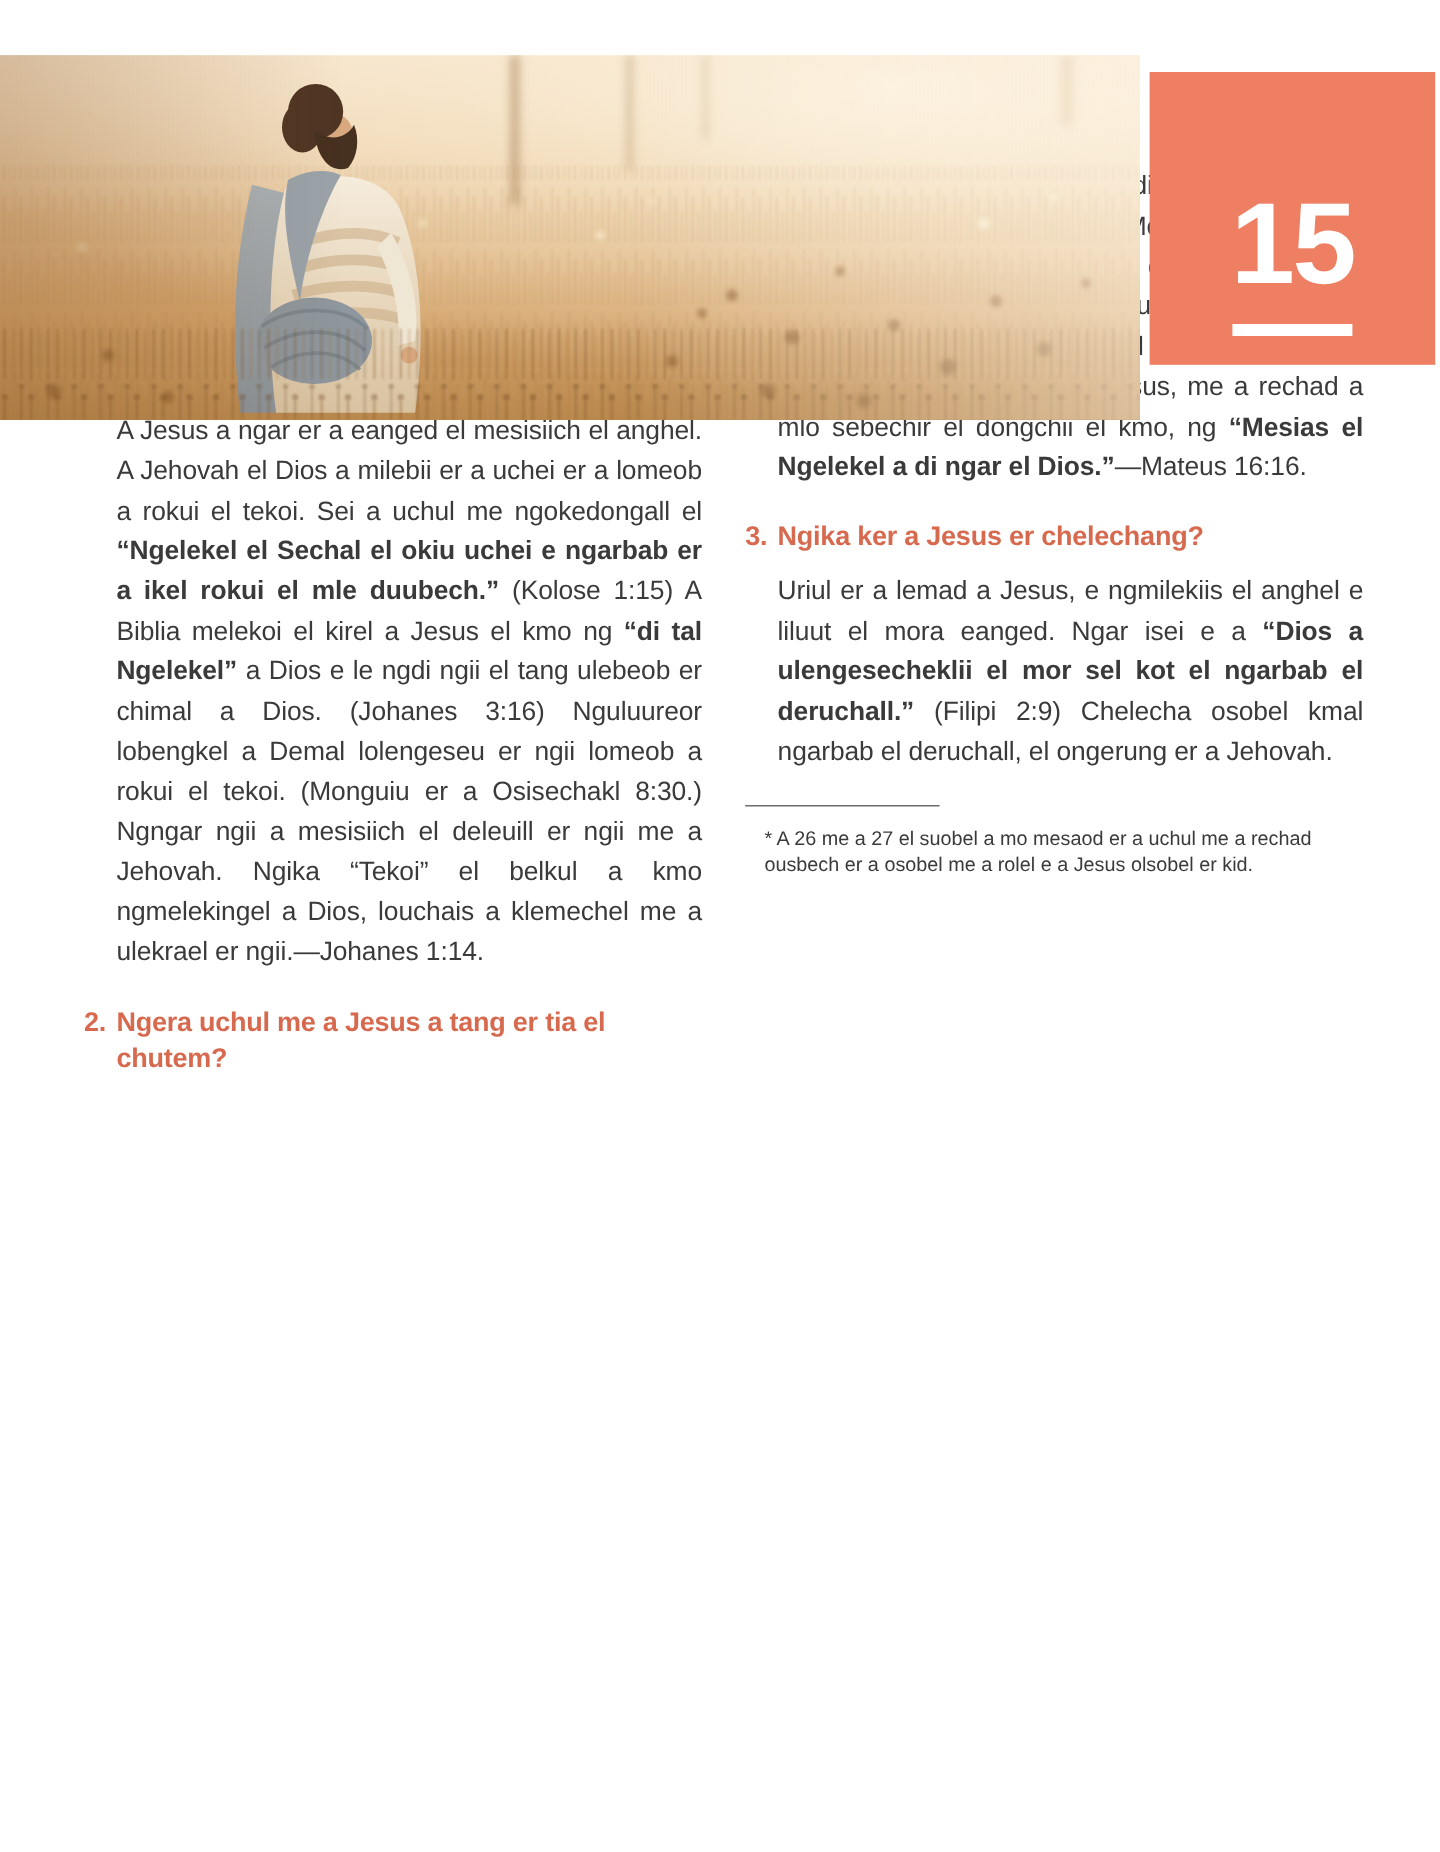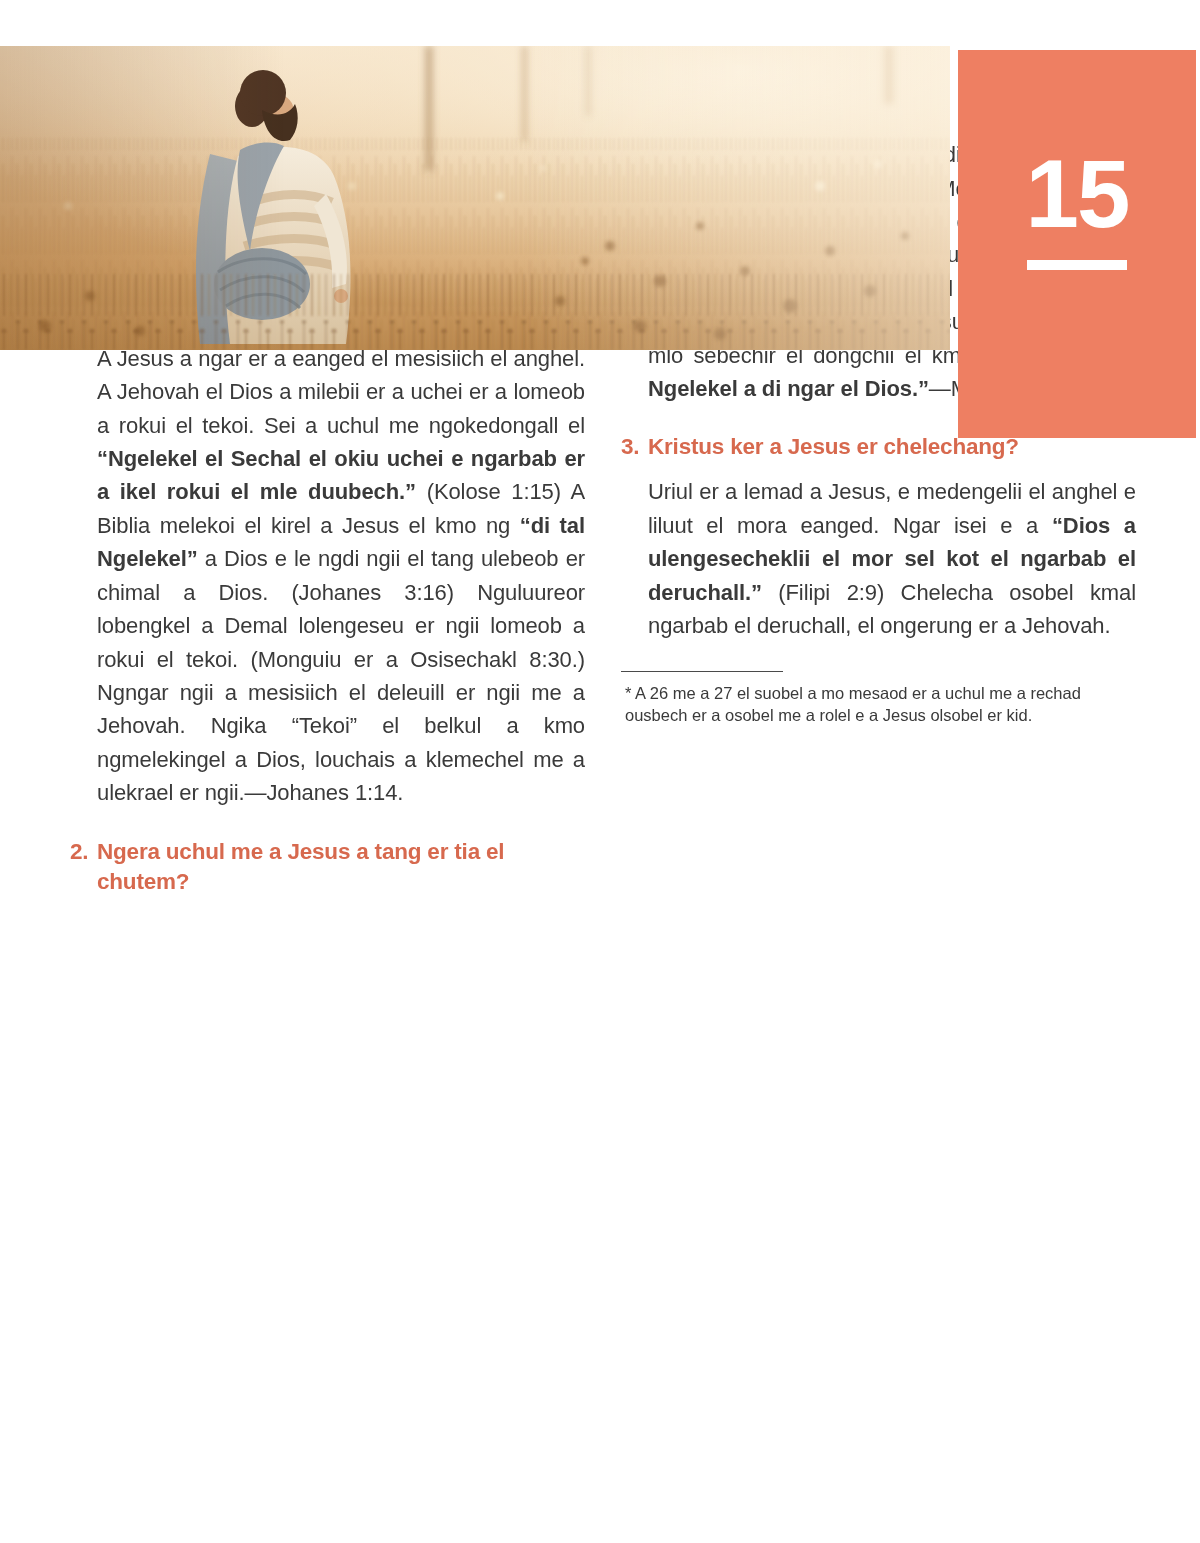--- a/index.html
+++ b/index.html
@@ -9,21 +9,21 @@
     --title-text:#1d1d1d;
   }
   *{box-sizing:border-box;}
   html,body{margin:0;padding:0;background:#fff;}
   body{width:1200px;height:1543px;overflow:hidden;font-family:"Liberation Sans",sans-serif;}
   .page{position:relative;width:1200px;height:1543px;background:#fff;}
 
   
   .hero{position:absolute;top:0;left:0;width:1200px;height:304px;}
   .hero-photo{position:absolute;top:0;left:0;width:950px;height:304px;overflow:hidden;}
-  .chapter-badge{position:absolute;top:4px;left:958px;width:238px;height:388px;
+  .chapter-badge{position:absolute;top:14px;left:958px;width:238px;height:244px;
     background:var(--accent-block);}
   .chapter-number{margin-top:96px;text-align:center;font-size:96px;line-height:1;
     font-weight:700;color:#fff;letter-spacing:-2px;}
   .chapter-underline{width:100px;height:10px;background:#fff;margin:18px auto 0;}
 
   
   h1.page-title{margin:46px 0 0 70px;font-size:52px;line-height:1.12;font-weight:700;
     color:var(--title-text);letter-spacing:-1px;}
 
   
@@ -33,21 +33,21 @@
     text-align:justify;letter-spacing:-0.1px;}
   .b{font-weight:700;}
   h2.q{display:flex;margin:27px 0 13px 0;font-size:22.5px;line-height:30px;
     font-weight:700;color:var(--section-heading);letter-spacing:-0.2px;}
   .qnum{flex:0 0 27px;}
   .qtext{flex:1 1 auto;}
 
   
   .footnote{margin-top:28px;width:506px;}
   .footnote-rule{width:162px;height:0;border-top:1.5px solid #4a4a4a;margin:0 0 10px 0;}
-  .footnote p{margin:4px;font-size:16.5px;line-height:22.5px;color:var(--body-text);}
+  .footnote p{margin:16px;font-size:16.5px;line-height:22.5px;color:var(--body-text);}
 </style>
 </head>
 <body>
 
 <div class="page">
 
   <div class="hero">
     <div class="hero-photo">
       <svg width="950" height="304" viewBox="0 0 950 304">
         <defs>
@@ -197,23 +197,23 @@
         <span class="qnum">2.</span>
         <span class="qtext">Ngera uchul me a Jesus a tang er tia el chutem?</span>
       </h2>
     </div>
 
     <div class="col">
       <p class="para"><span>a dirkak a ta el bo loilil, el mo dioll er a Jesus. Me a Jesus a mlechell el chad. (Monguiu er a Lukas 1:34, 35.) A Jesus a mlei er tia el chutem el ngike el telbiil el Mesias, me a lechub e ng Kristus, el molsobel er a rechad.* Aike el rokui el ulaoch el kirel a Mesias a tilaut er a Jesus, me a rechad a mlo sebechir el dongchii el kmo, ng </span><span class="b">“Mesias el Ngelekel a di ngar el Dios.”</span><span>—Mateus 16:16.</span></p>
 
       <h2 class="q">
         <span class="qnum">3.</span>
-        <span class="qtext">Kristus ker a Jesus er chelechang?</span>
+        <span class="qtext">Ngika ker a Jesus er chelechang?</span>
       </h2>
-      <p class="para"><span>Uriul er a lemad a Jesus, e medengelii el anghel e liluut el mora eanged. Ngar isei e a </span><span class="b">“Dios a ulengesecheklii el mor sel kot el ngarbab el deruchall.”</span><span> (Filipi 2:9) Chelecha osobel kmal ngarbab el deruchall, el ongerung er a Jehovah.</span></p>
+      <p class="para"><span>Uriul er a lemad a Jesus, e ngmilekiis el anghel e liluut el mora eanged. Ngar isei e a </span><span class="b">“Dios a ulengesecheklii el mor sel kot el ngarbab el deruchall.”</span><span> (Filipi 2:9) Chelecha osobel kmal ngarbab el deruchall, el ongerung er a Jehovah.</span></p>
 
       <aside class="footnote">
         <div class="footnote-rule"></div>
         <p>* A 26 me a 27 el suobel a mo mesaod er a uchul me a rechad ousbech er a osobel me a rolel e a Jesus olsobel er kid.</p>
       </aside>
     </div>
 
   </div>
 </div>
 

